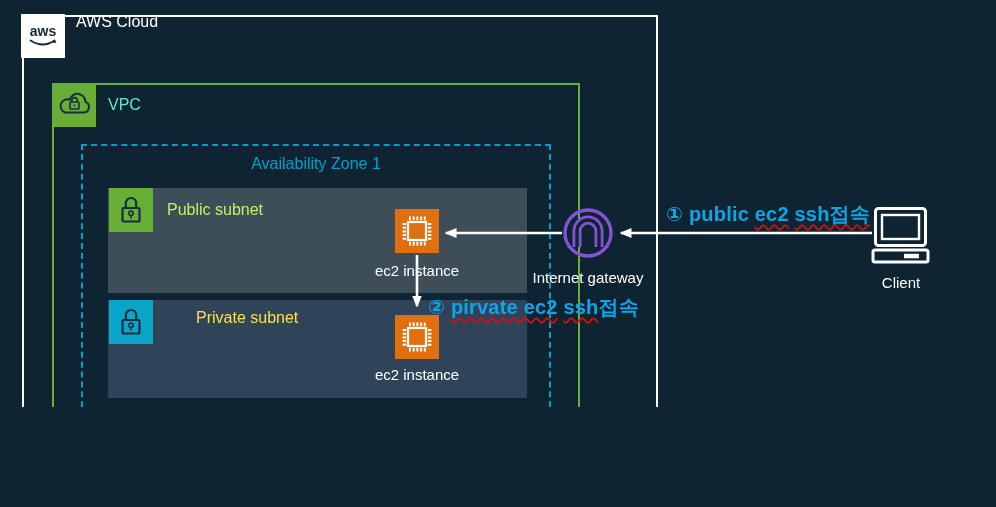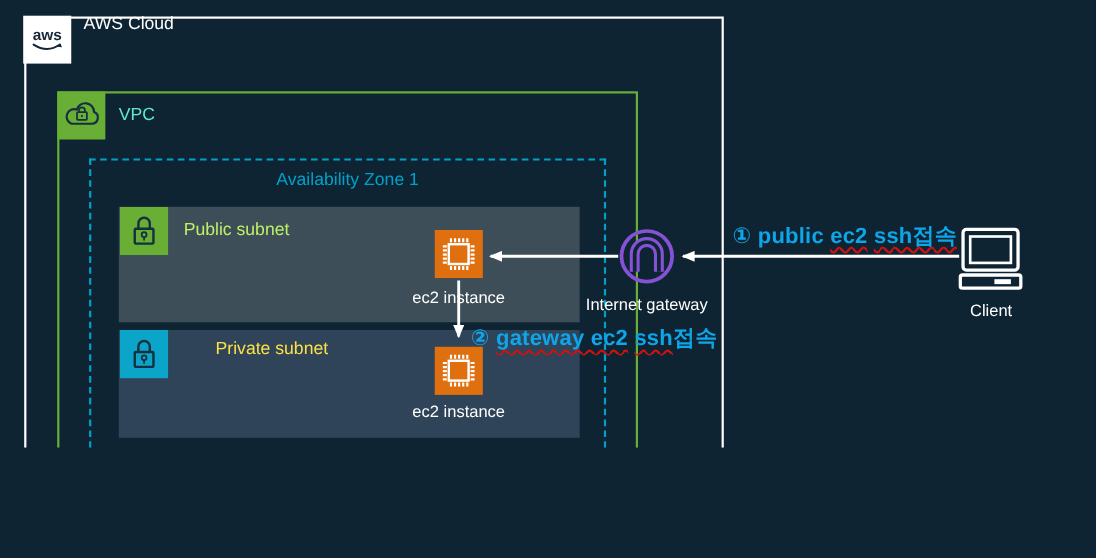--- a/index.html
+++ b/index.html
@@ -150,15 +150,15 @@
       <rect x="4.5" y="2.5" width="50" height="37" rx="3" fill="none" stroke="#FFFFFF" stroke-width="3"></rect>
       <rect x="11" y="9" width="37" height="24" fill="none" stroke="#FFFFFF" stroke-width="2.4"></rect>
       <rect x="2" y="44" width="55" height="12" rx="2" fill="none" stroke="#FFFFFF" stroke-width="3"></rect>
       <rect x="33" y="47.8" width="15" height="4.5" fill="#FFFFFF"></rect>
     </svg>
   </div>
   <div class="node-label" style="left:867px;top:274px;width:68px;text-align:center;">Client</div>
 
   <div class="annot" style="left:666px;top:201px;"><span>① public </span><span class="misspell">ec2</span><span> </span><span class="misspell">ssh접속</span><span></span></div>
 
-  <div class="annot" style="left:428px;top:294px;"><span>② </span><span class="misspell">gateway ec2</span><span> </span><span class="misspell">ssh</span><span>접속</span></div>
+  <div class="annot" style="left:428px;top:294px;"><span>② </span><span class="misspell">pirvate ec2</span><span> </span><span class="misspell">ssh</span><span>접속</span></div>
 
 </div>
 
 </body></html>

